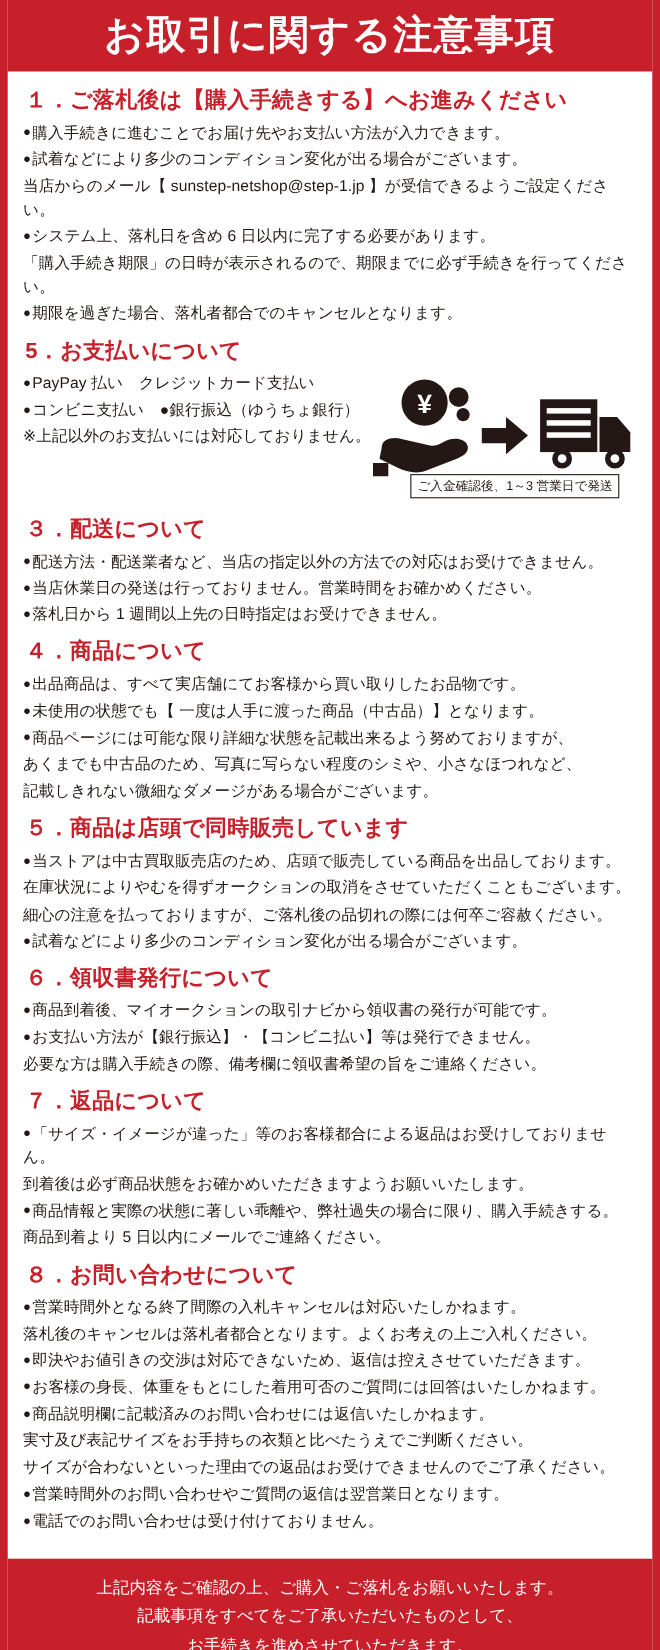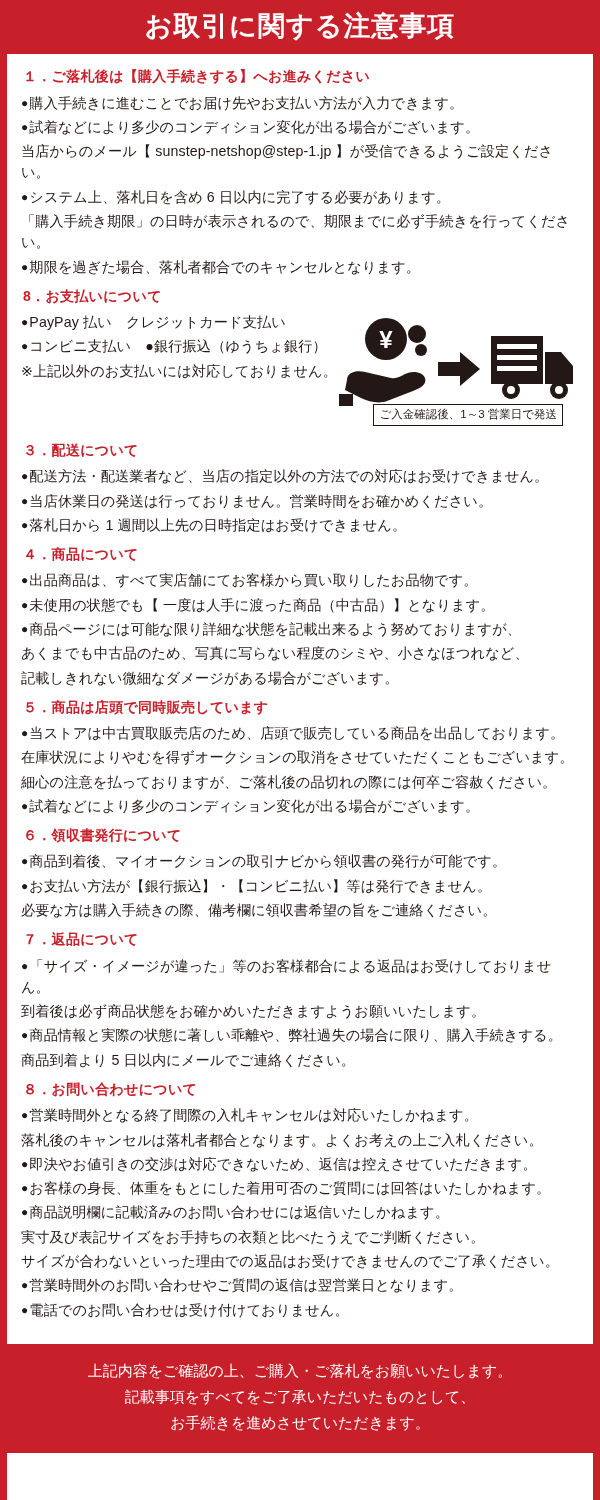--- a/index.html
+++ b/index.html
@@ -20,33 +20,33 @@
     box-sizing: border-box;
     border-left: 7px solid #c8202a;
     border-right: 7px solid #c8202a;
     background: #ffffff;
     position: relative;
   }
   .header-band {
     background: #c8202a;
     color: #ffffff;
     text-align: center;
-    font-size: 27px;
+    font-size: 36px;
     font-weight: bold;
     letter-spacing: 1px;
     padding: 10px 0 12px 0;
     line-height: 1.2;
   }
   .content {
     padding: 4px 14px 0 14px;
   }
   .sec-title {
     color: #c8202a;
     font-weight: bold;
-    font-size: 14px;
+    font-size: 20px;
     margin: 9px 0 7px 2px;
     letter-spacing: 0.3px;
     line-height: 1.3;
   }
   p.line {
     margin: 0 0 3px 0;
     font-size: 14.2px;
     line-height: 1.5;
     letter-spacing: 0.1px;
     color: #231815;
@@ -113,21 +113,21 @@
       <div class="sec-title">１．ご落札後は【購入手続きする】へお進みください</div>
       <p class="line bullet">購入手続きに進むことでお届け先やお支払い方法が入力できます。</p>
       <p class="line bullet">試着などにより多少のコンディション変化が出る場合がございます。</p>
       <p class="line">当店からのメール【 sunstep-netshop@step-1.jp 】が受信できるようご設定ください。</p>
       <p class="line bullet">システム上、落札日を含め 6 日以内に完了する必要があります。</p>
       <p class="line">「購入手続き期限」の日時が表示されるので、期限までに必ず手続きを行ってください。</p>
       <p class="line bullet">期限を過ぎた場合、落札者都合でのキャンセルとなります。</p>
     </div>
 
     <div>
-      <div class="sec-title">8．お支払いについて</div>
+      <div class="sec-title">5．お支払いについて</div>
       <div class="sec2-wrap">
         <div class="sec2-text">
           <p class="line bullet">PayPay 払い　クレジットカード支払い</p>
           <p class="line bullet">コンビニ支払い　●銀行振込（ゆうちょ銀行）</p>
           <p class="line">※上記以外のお支払いには対応しておりません。</p>
         </div>
 
         <svg class="pay-graphic" viewBox="0 0 238 118">
 
           <g>

